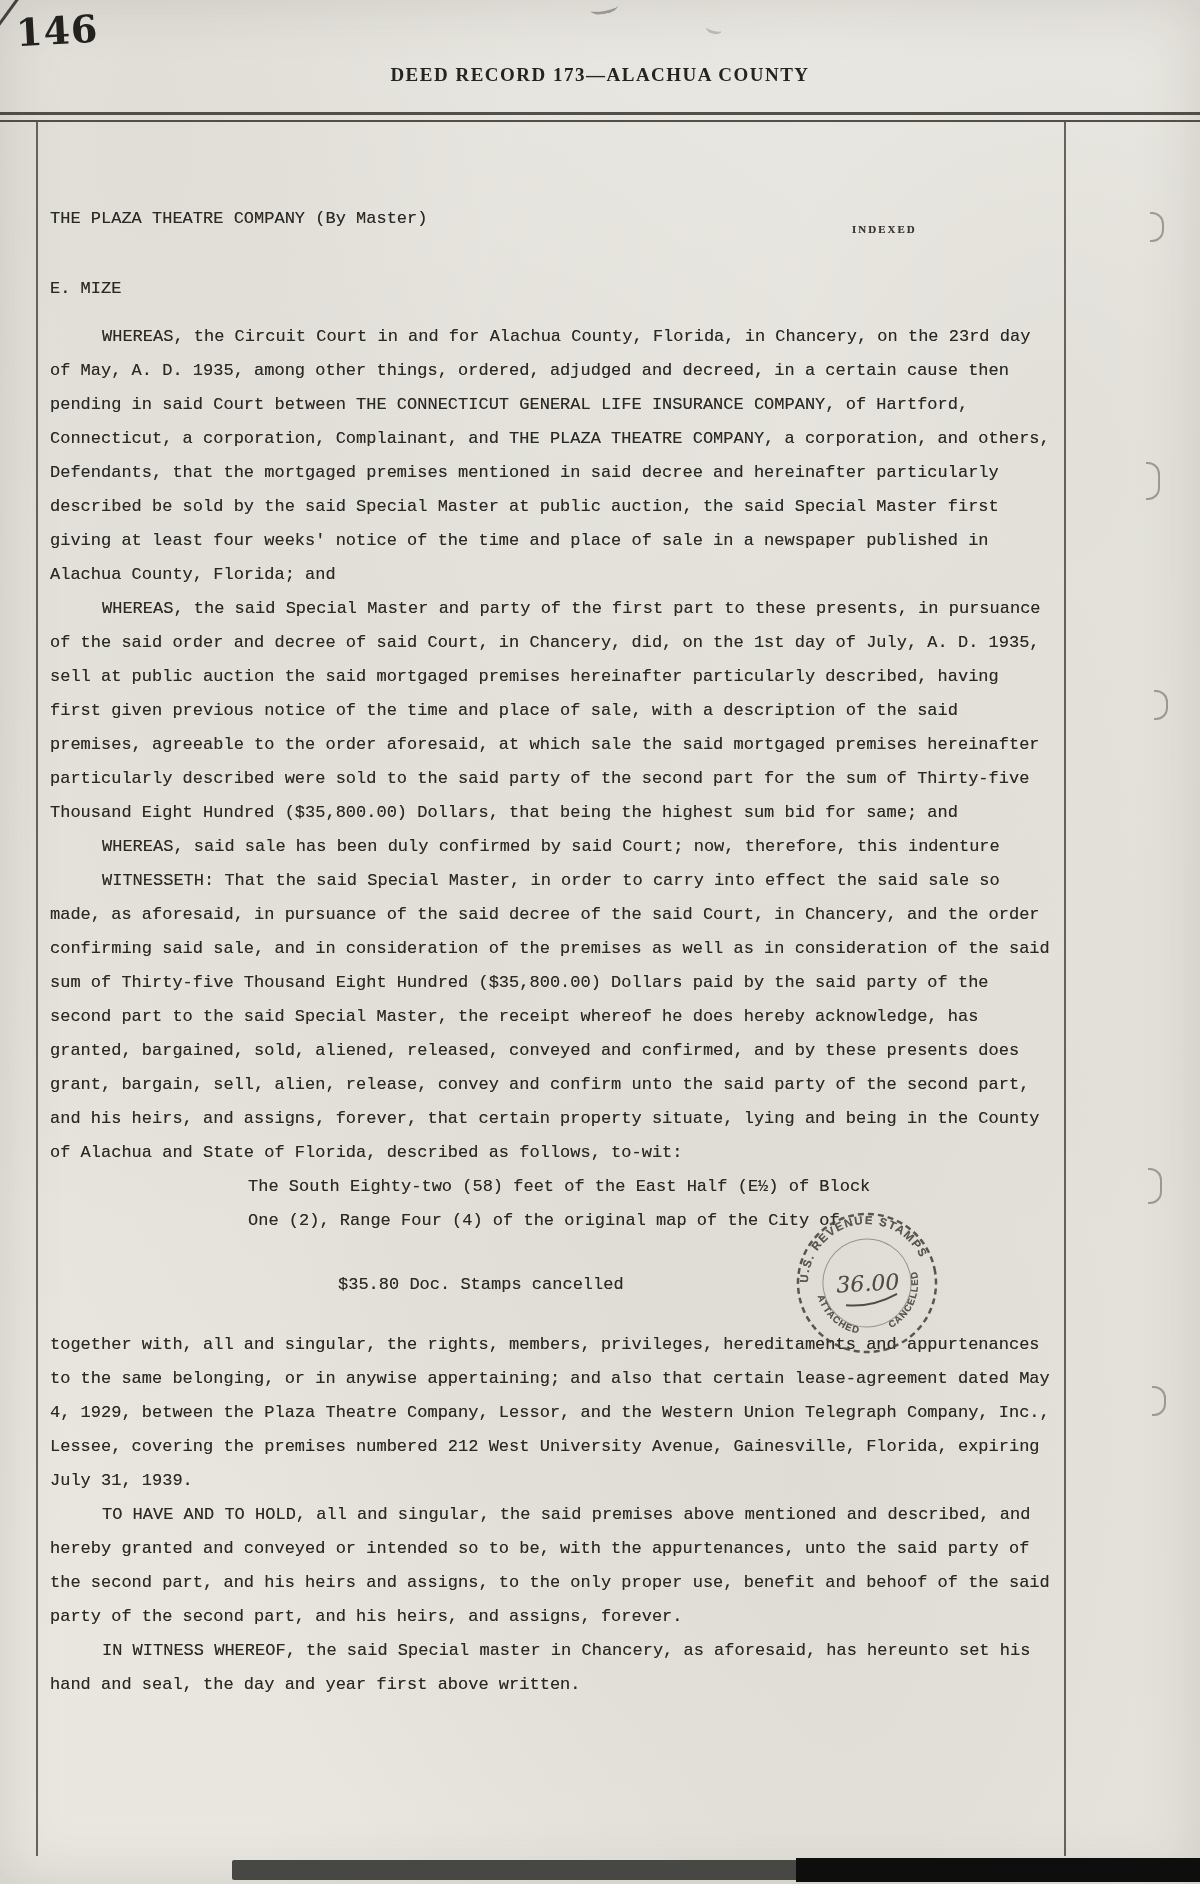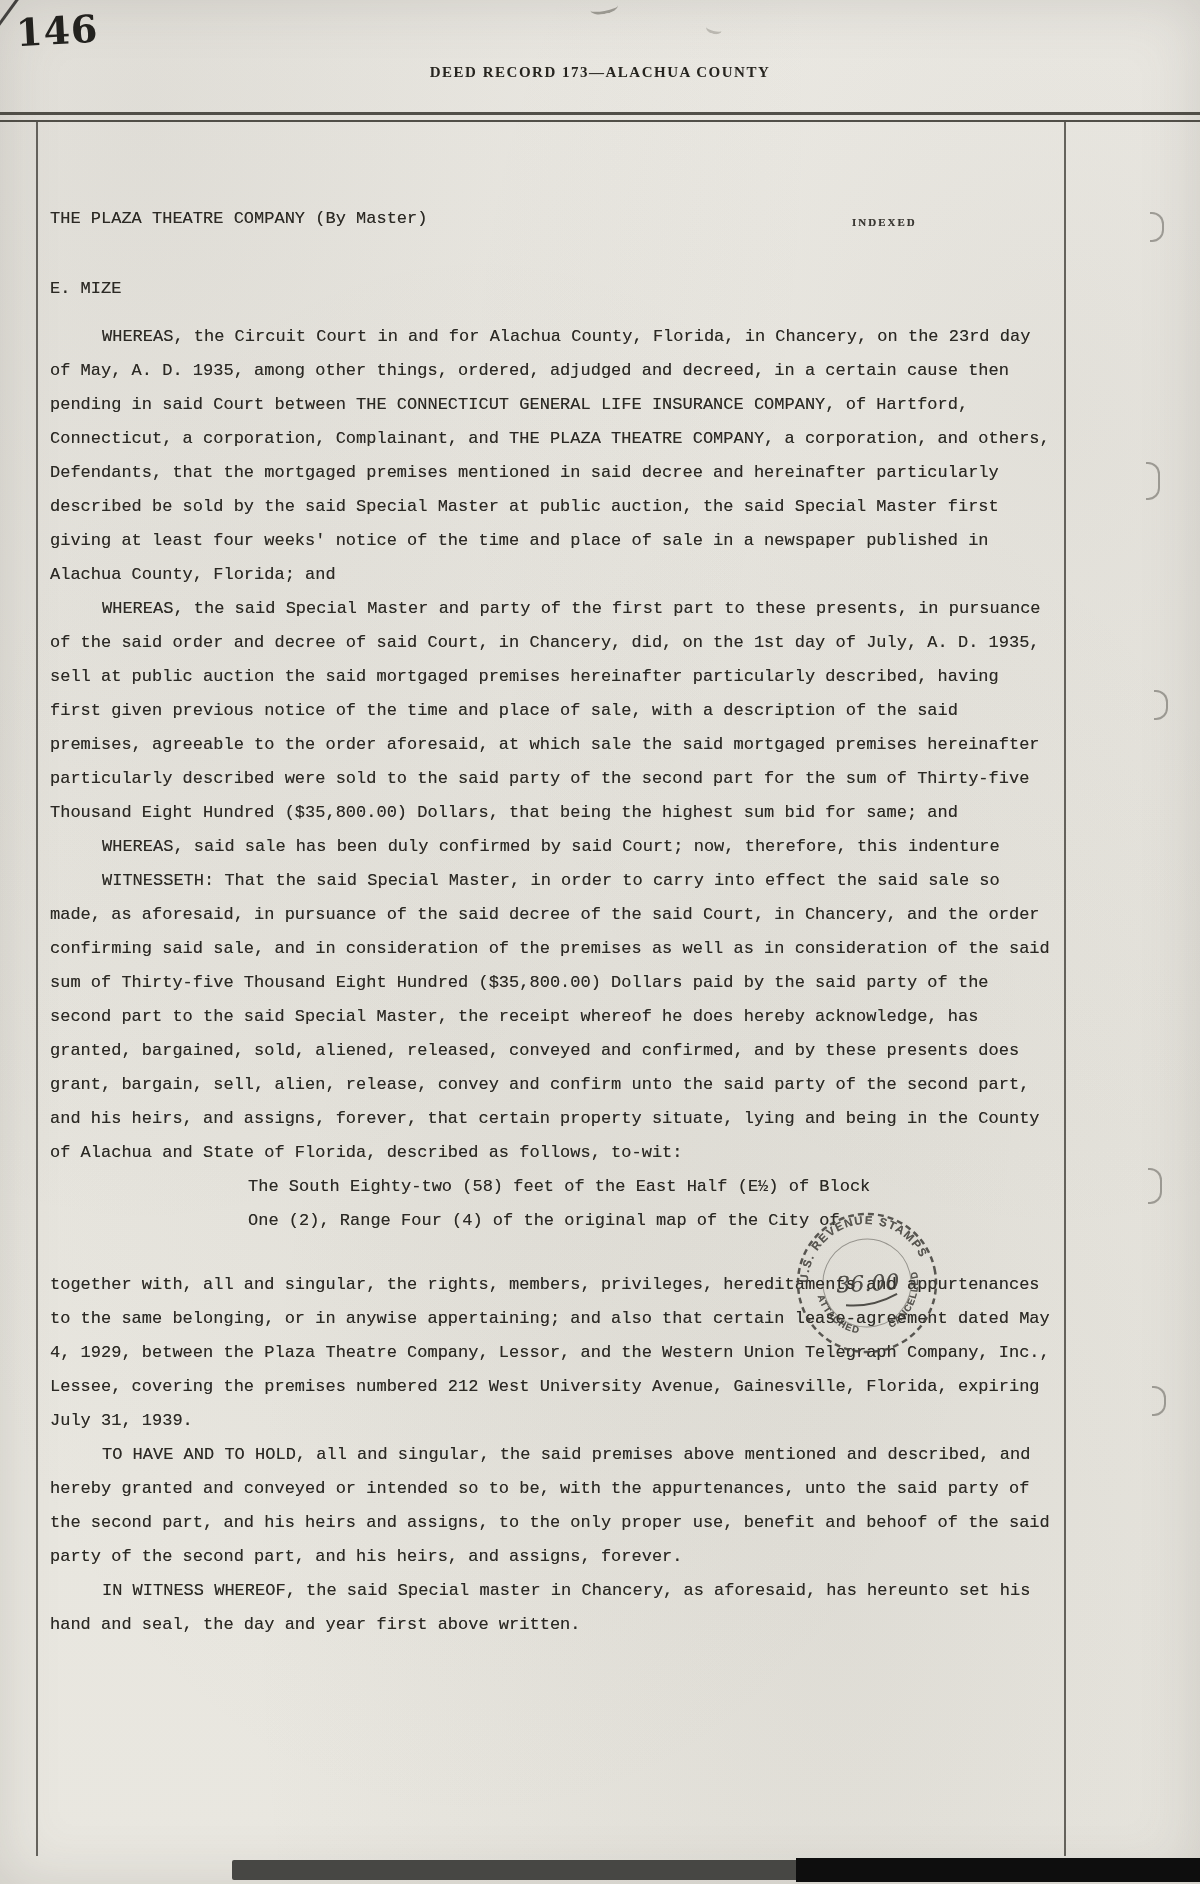--- a/index.html
+++ b/index.html
@@ -28,41 +28,41 @@
     background:#1e1d1b;transform:rotate(36deg);opacity:.8;
   }
   .smudge{
     position:absolute;border-bottom:3px solid rgba(70,68,60,0.45);
     border-radius:50%;
   }
   .smudge.s1{top:2px;left:590px;width:28px;height:9px;transform:rotate(-10deg);}
   .smudge.s2{top:24px;left:706px;width:16px;height:7px;transform:rotate(14deg);opacity:.6;}
   .doc-header{
     position:absolute;top:64px;left:0;width:100%;text-align:center;
-    font-family:"Liberation Serif",serif;font-weight:600;font-size:15px;
+    font-family:"Liberation Serif",serif;font-weight:600;font-size:19px;
     letter-spacing:1.5px;color:#26241f;
   }
   .double-rule{
     position:absolute;top:112px;left:0;right:0;height:5px;
     border-top:3px solid #38362f;border-bottom:2px solid #38362f;opacity:.85;
   }
   .vrule{position:absolute;top:122px;bottom:28px;width:2px;background:#45423c;opacity:.8;}
   .vrule.left{left:36px;}
   .vrule.right{left:1064px;}
 
   .content{
     position:absolute;left:50px;top:166px;width:1004px;
     font-family:"Liberation Mono","DejaVu Sans Mono",monospace;
     font-size:17px;line-height:34px;color:#2b2924;
     text-shadow:0 0 0.6px rgba(43,41,36,0.55);
   }
   .caption{position:relative;margin-bottom:14px;}
   .caption-row{position:relative;margin-top:36px;}
   .indexed{
-    position:absolute;left:802px;top:3px;
+    position:absolute;left:802px;top:10px;
     font-family:"Liberation Serif",serif;font-size:11px;font-weight:700;
     letter-spacing:2px;color:#3a3833;
   }
   .deed-title{
     position:absolute;left:548px;top:0;
     font-weight:700;border-bottom:2px solid #2b2924;padding-bottom:0;
   }
   .para{margin:0;}
   .para.indent{text-indent:52px;}
   .description{margin-left:198px;}
@@ -117,20 +117,21 @@
     <p class="para indent">WHEREAS, the said Special Master and party of the first part to these presents, in pursuance of the said order and decree of said Court, in Chancery, did, on the 1st day of July, A. D. 1935, sell at public auction the said mortgaged premises hereinafter particularly described, having first given previous notice of the time and place of sale, with a description of the said premises, agreeable to the order aforesaid, at which sale the said mortgaged premises hereinafter particularly described were sold to the said party of the second part for the sum of Thirty-five Thousand Eight Hundred ($35,800.00) Dollars, that being the highest sum bid for same; and</p>
     <p class="para indent">WHEREAS, said sale has been duly confirmed by said Court; now, therefore, this indenture</p>
     <p class="para indent">WITNESSETH: That the said Special Master, in order to carry into effect the said sale so made, as aforesaid, in pursuance of the said decree of the said Court, in Chancery, and the order confirming said sale, and in consideration of the premises as well as in consideration of the said sum of Thirty-five Thousand Eight Hundred ($35,800.00) Dollars paid by the said party of the second part to the said Special Master, the receipt whereof he does hereby acknowledge, has granted, bargained, sold, aliened, released, conveyed and confirmed, and by these presents does grant, bargain, sell, alien, release, convey and confirm unto the said party of the second part, and his heirs, and assigns, forever, that certain property situate, lying and being in the County of Alachua and State of Florida, described as follows, to-wit:</p>
 
     <div class="description">
       <div>The South Eighty-two (58) feet of the East Half (E½) of Block</div>
       <div>One (2), Range Four (4) of the original map of the City of</div>
     </div>
 
     <div class="stamp-row">
+      <div class="stamp-note">$35.80 Doc. Stamps cancelled</div>
       <div class="stamp">
         <svg viewBox="0 0 150 150" width="150" height="150">
           <defs>
             <path id="arcTop" d="M 16,75 A 59,59 0 0 1 134,75" fill="none"></path>
             <path id="arcBottom" d="M 24,75 A 51,51 0 0 0 126,75" fill="none"></path>
           </defs>
           <circle cx="75" cy="75" r="69" fill="none" stroke="#45433e" stroke-width="2.5" stroke-dasharray="6 4"></circle>
           <circle cx="75" cy="75" r="44" fill="none" stroke="#45433e" stroke-width="1" opacity="0.55"></circle>
           <text font-family="Liberation Sans, sans-serif" font-size="11.5" font-weight="bold" fill="#45433e" letter-spacing="1.5">
             <textPath href="#arcTop" startOffset="50%" text-anchor="middle">U.S. REVENUE STAMPS</textPath>

